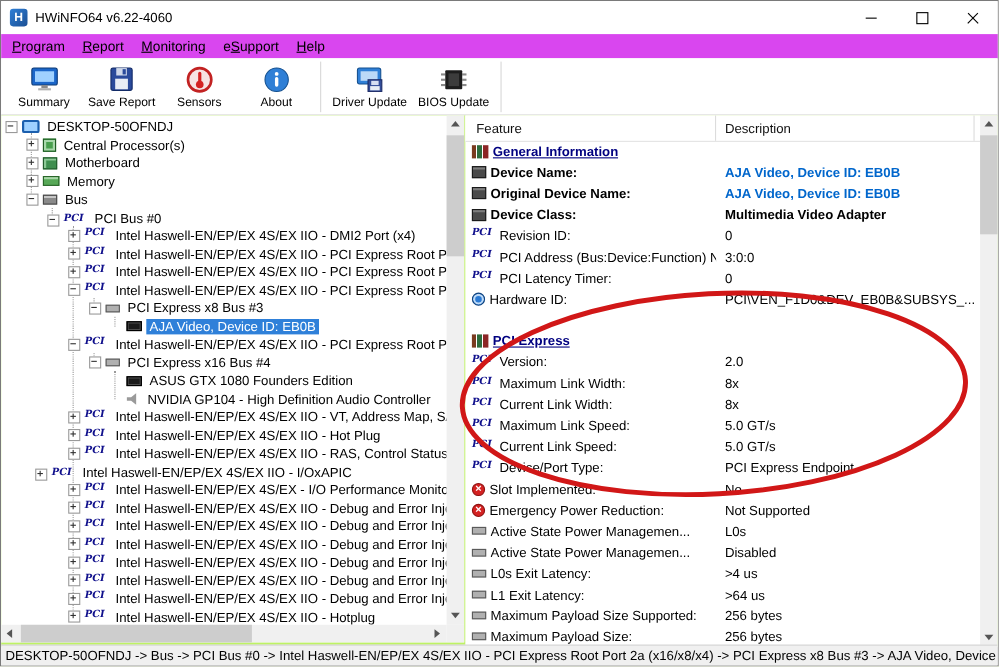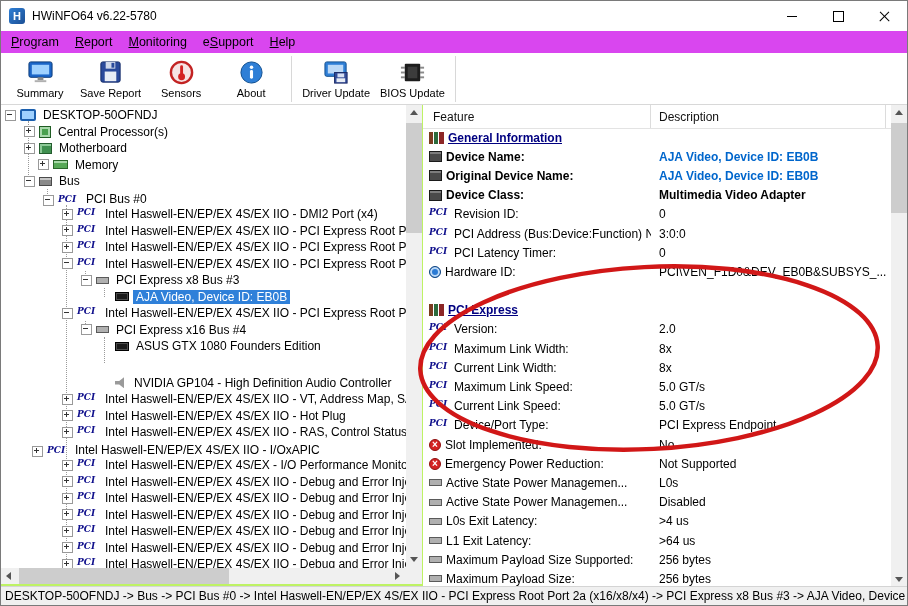--- a/index.html
+++ b/index.html
@@ -106,21 +106,21 @@
     border-top:1px solid #d4d4d4;box-sizing:border-box;display:flex;align-items:center;
     font-size:12px;color:#000;padding-left:4px;white-space:nowrap;overflow:hidden;}
 </style>
 </head>
 <body>
 
 <div id="window">
 
   <div class="titlebar">
     <span class="app-icon"></span>
-    <span class="title">HWiNFO64 v6.22-5780</span>
+    <span class="title">HWiNFO64 v6.22-4060</span>
     <span class="tb-spacer"></span>
     <div class="wbtn">
         <span class="glyph-min"></span>
       </div>
     <div class="wbtn">
         <span class="glyph-max"></span>
       </div>
     <div class="wbtn">
         <span class="glyph-close"></span>
       </div>
@@ -229,21 +229,21 @@
           <div class="trow" style="padding-left: 23px;">
             <span class="exp plus"></span>
             <span class="ic cpu"></span>
             <span class="tlabel">Central Processor(s)</span>
           </div>
           <div class="trow" style="padding-left: 23px;">
             <span class="exp plus"></span>
             <span class="ic motherboard"></span>
             <span class="tlabel">Motherboard</span>
           </div>
-          <div class="trow" style="padding-left: 37px;">
+          <div class="trow" style="padding-left: 23px;">
             <span class="exp plus"></span>
             <span class="ic memory"></span>
             <span class="tlabel">Memory</span>
           </div>
           <div class="trow" style="padding-left: 23px;">
             <span class="exp minus"></span>
             <span class="ic bus"></span>
             <span class="tlabel">Bus</span>
           </div>
           <div class="trow" style="padding-left: 42px; align-items: flex-end;">
@@ -289,21 +289,21 @@
           <div class="trow" style="padding-left: 80px;">
             <span class="exp minus"></span>
             <span class="ic port"></span>
             <span class="tlabel">PCI Express x16 Bus #4</span>
           </div>
           <div class="trow" style="padding-left: 99px;">
             <span class="exp-spacer"></span>
             <span class="ic chip"></span>
             <span class="tlabel">ASUS GTX 1080 Founders Edition</span>
           </div>
-          <div class="trow" style="padding-left: 99px; margin-top: 20px;">
+          <div class="trow" style="padding-left: 99px;">
             <span class="exp-spacer"></span>
             <span class="ic audio"></span>
             <span class="tlabel">NVIDIA GP104 - High Definition Audio Controller</span>
           </div>
           <div class="trow" style="padding-left: 61px;">
             <span class="exp plus"></span>
             <span class="ic pci"></span>
             <span class="tlabel">Intel Haswell-EN/EP/EX 4S/EX IIO - VT, Address Map, SAD</span>
           </div>
           <div class="trow" style="padding-left: 61px;">

